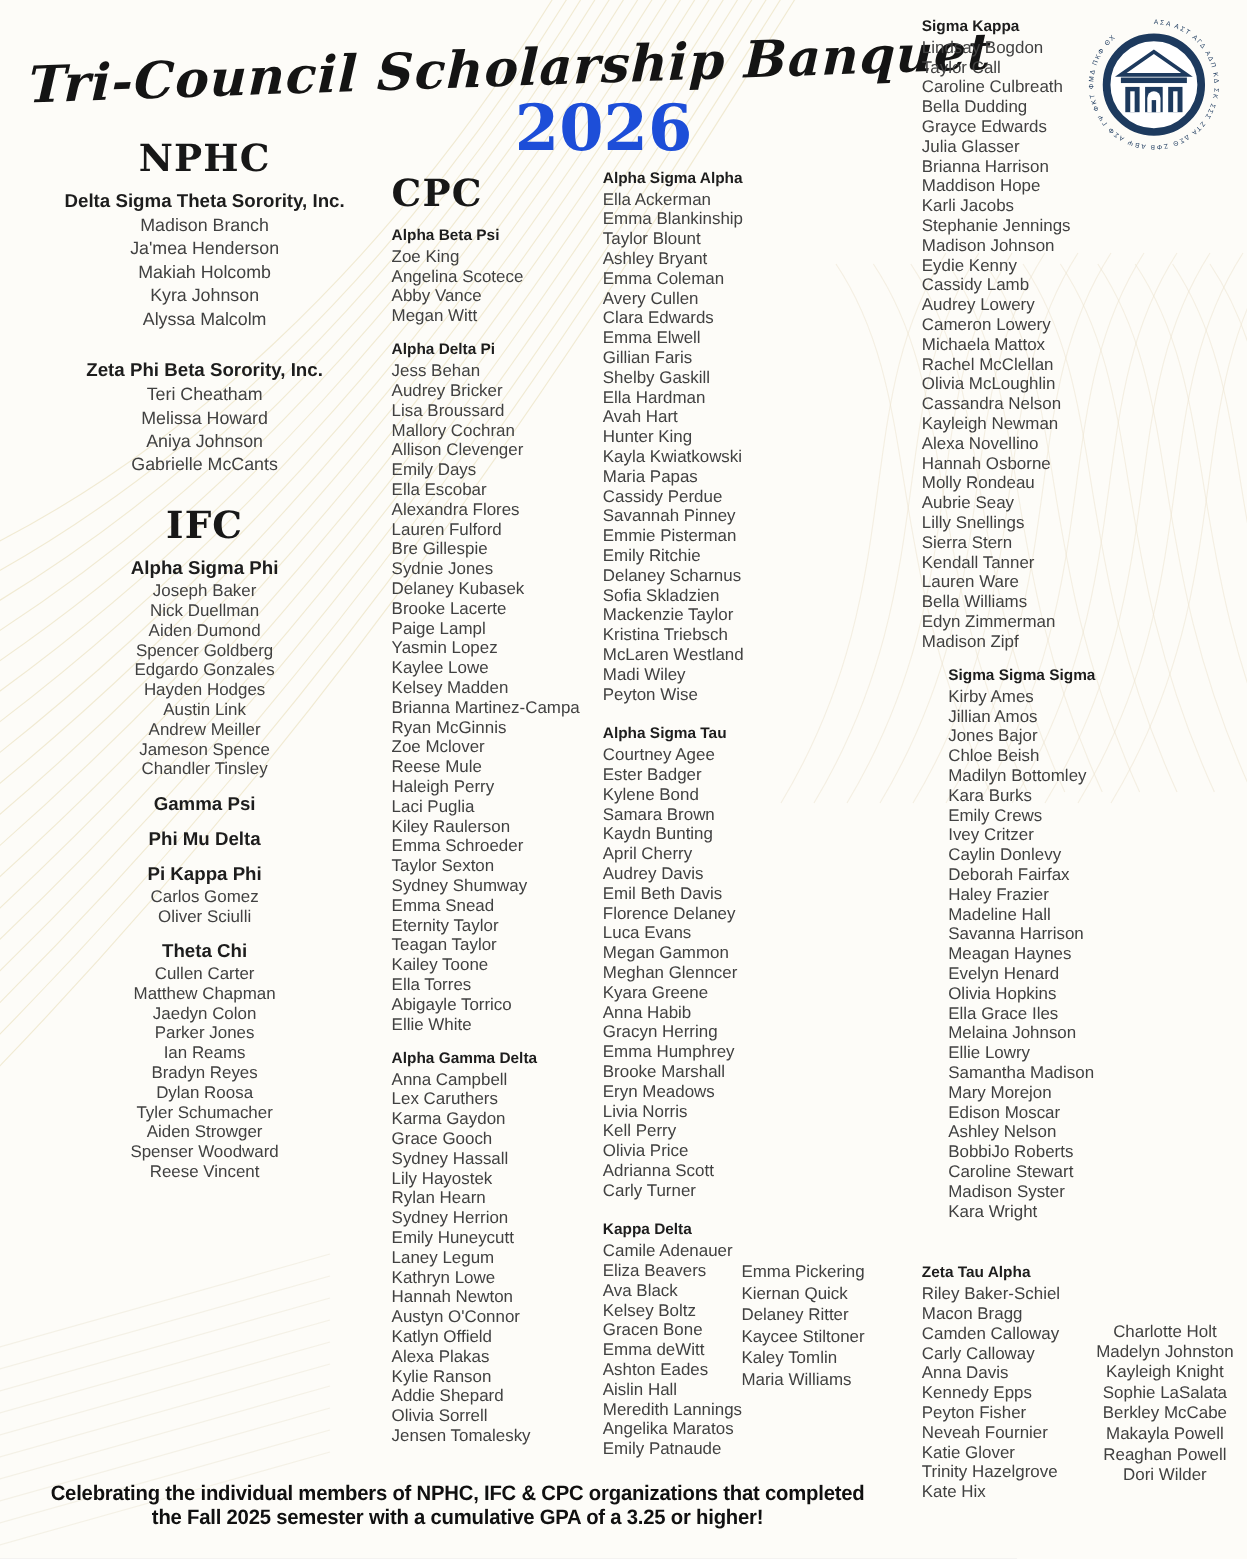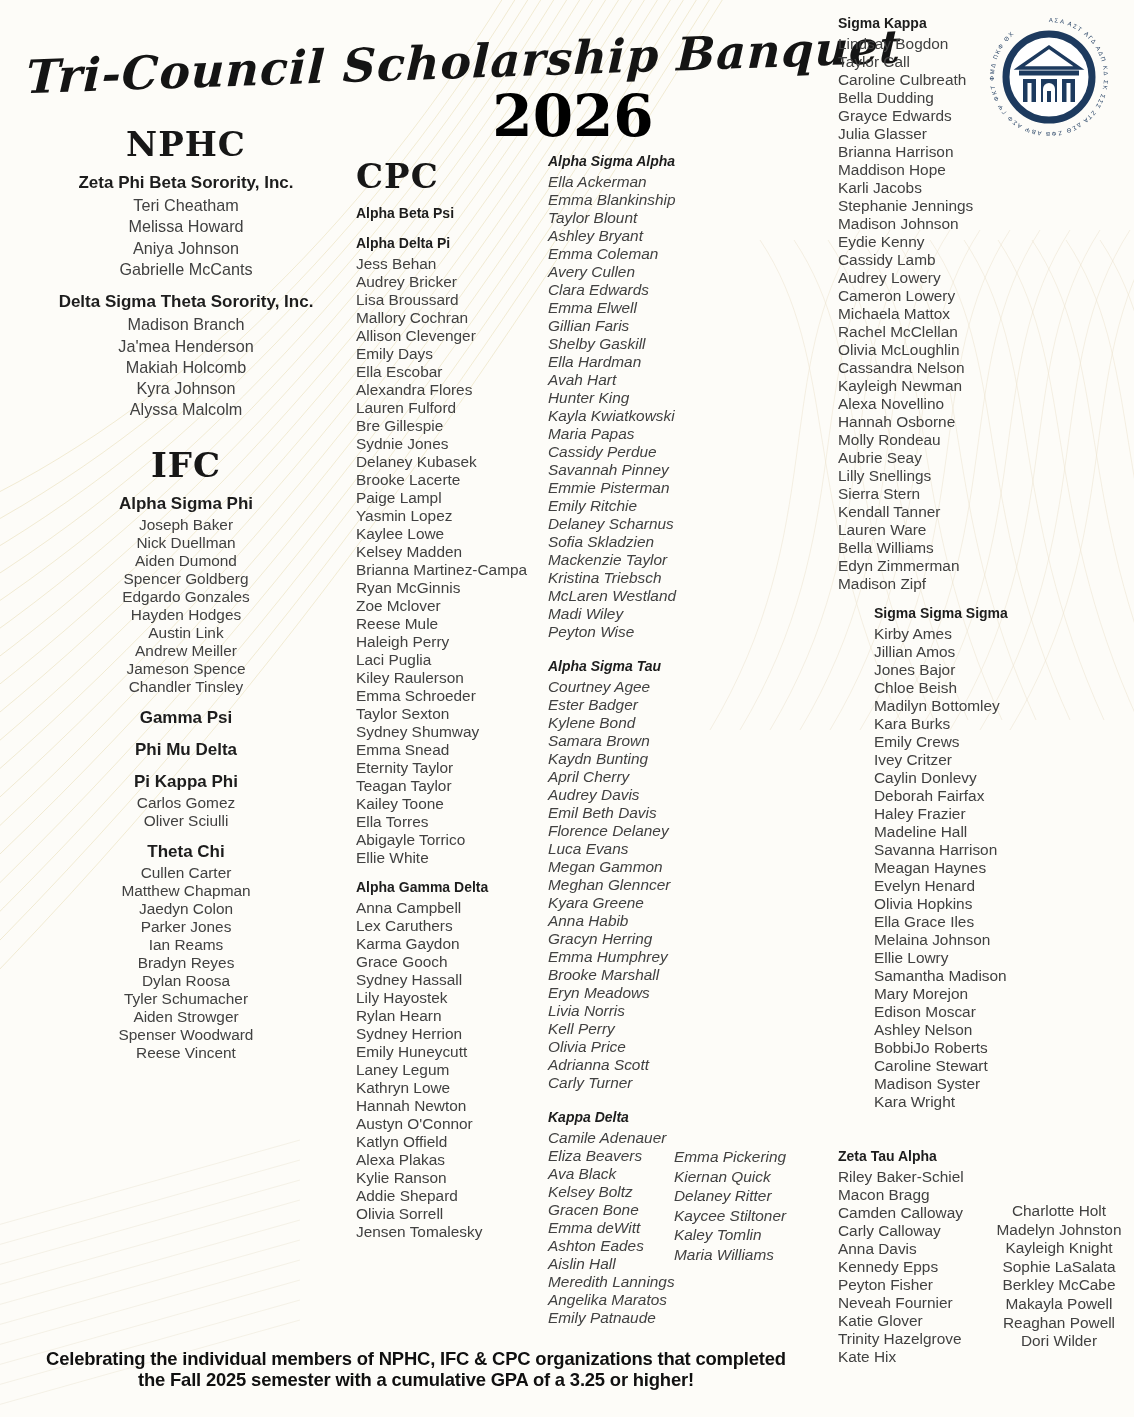--- a/index.html
+++ b/index.html
@@ -3,45 +3,45 @@
 <meta charset="utf-8">
 <style>
   html,body{margin:0;padding:0;background:#e8e8e8;}
   .page{position:relative;width:1134px;height:1417px;background:#fdfcf8;overflow:hidden;
         font-family:"Liberation Sans",sans-serif;color:#404040;margin:0 auto;}
   .bg{position:absolute;left:0;top:0;width:1134px;height:1417px;}
 
   .title{position:absolute;left:26px;top:6px;width:752px;text-align:center;white-space:nowrap;
          font-family:"DejaVu Serif",serif;font-style:italic;font-size:46px;color:#141414;
          transform:rotate(-2deg) skewX(-4deg);letter-spacing:1px;}
-  .year{position:absolute;left:468px;top:82px;width:210px;text-align:center;
-        font-family:"DejaVu Serif",serif;font-weight:700;font-size:58px;color:#000000;}
+  .year{position:absolute;left:468px;top:82px;width:210px;text-align:left;
+        font-family:"DejaVu Serif",serif;font-weight:700;font-size:58px;color:#1d4ed8;}
 
   .col{position:absolute;}
   .col1{left:36px;top:124px;width:300px;text-align:center;}
   .col2{left:356px;top:156px;width:218px;}
-  .col3{left:548px;top:152px;width:248px;font-style:italic;}
+  .col3{left:548px;top:152px;width:248px;}
   .col4{left:838px;top:14px;width:296px;}
 
   .council-title{font-family:"DejaVu Serif",serif;font-weight:700;font-size:34px;line-height:1.18;
                  color:#171717;letter-spacing:1px;margin:0 0 8px 0;}
   .council-title.not-first{margin-top:24px;}
 
   .org{margin:0 0 11px 0;}
   .col3 .org{margin-bottom:16px;}
   .org-name{font-size:14px;font-weight:700;color:#1d1d1d;line-height:19px;margin:0 0 2px 0;}
   .col1 .org-name{font-size:17px;line-height:21px;}
   .member{font-size:15.4px;line-height:18px;color:#414141;}
 
   
   .org-delta-sigma-theta-sorority-inc .member,
   .org-zeta-phi-beta-sorority-inc .member{font-size:16.2px;line-height:21.3px;}
   .org-delta-sigma-theta-sorority-inc{margin-bottom:24px;}
 
-  .org-sigma-sigma-sigma{margin-left:36px;}
+  .org-sigma-sigma-sigma{margin-left:24px;}
 
   .org-kappa-delta{position:relative;}
   .org-kappa-delta .side-list{position:absolute;left:126px;top:39px;width:150px;text-align:left;}
   .org-kappa-delta .side-list .member{line-height:19.5px;}
 
   .org-zeta-tau-alpha{position:relative;margin-top:36px;}
   .org-zeta-tau-alpha .side-list{position:absolute;left:144px;top:55px;width:154px;text-align:center;}
   .org-zeta-tau-alpha .side-list .member{line-height:18.6px;}
 
   .footer{position:absolute;left:0;top:1348px;width:832px;text-align:center;
@@ -130,37 +130,37 @@
         <rect x="59" y="75" width="4" height="11" fill="#1d3a5e"></rect>
         <rect x="74" y="63" width="13" height="23" fill="#1d3a5e"></rect>
         <rect x="78.5" y="67" width="4" height="19" fill="#ffffff"></rect>
       </g>
     </svg>
   </div>
 
   <div id="columns">
       <div class="col col1">
         <div class="council-title">NPHC</div>
-        <div class="org org-zeta-phi-beta-sorority-inc">
-          <div class="org-name">Zeta Phi Beta Sorority, Inc.</div>
-          <div class="members">
-            <div class="member">Teri Cheatham</div>
-            <div class="member">Melissa Howard</div>
-            <div class="member">Aniya Johnson</div>
-            <div class="member">Gabrielle McCants</div>
-          </div>
-        </div>
         <div class="org org-delta-sigma-theta-sorority-inc">
           <div class="org-name">Delta Sigma Theta Sorority, Inc.</div>
           <div class="members">
             <div class="member">Madison Branch</div>
             <div class="member">Ja'mea Henderson</div>
             <div class="member">Makiah Holcomb</div>
             <div class="member">Kyra Johnson</div>
             <div class="member">Alyssa Malcolm</div>
+          </div>
+        </div>
+        <div class="org org-zeta-phi-beta-sorority-inc">
+          <div class="org-name">Zeta Phi Beta Sorority, Inc.</div>
+          <div class="members">
+            <div class="member">Teri Cheatham</div>
+            <div class="member">Melissa Howard</div>
+            <div class="member">Aniya Johnson</div>
+            <div class="member">Gabrielle McCants</div>
           </div>
         </div>
         <div class="council-title not-first">IFC</div>
         <div class="org org-alpha-sigma-phi">
           <div class="org-name">Alpha Sigma Phi</div>
           <div class="members">
             <div class="member">Joseph Baker</div>
             <div class="member">Nick Duellman</div>
             <div class="member">Aiden Dumond</div>
             <div class="member">Spencer Goldberg</div>
@@ -199,20 +199,26 @@
             <div class="member">Aiden Strowger</div>
             <div class="member">Spenser Woodward</div>
             <div class="member">Reese Vincent</div>
           </div>
         </div>
       </div>
       <div class="col col2">
         <div class="council-title">CPC</div>
         <div class="org org-alpha-beta-psi">
           <div class="org-name">Alpha Beta Psi</div>
+          <div class="members">
+            <div class="member">Zoe King</div>
+            <div class="member">Angelina Scotece</div>
+            <div class="member">Abby Vance</div>
+            <div class="member">Megan Witt</div>
+          </div>
         </div>
         <div class="org org-alpha-delta-pi">
           <div class="org-name">Alpha Delta Pi</div>
           <div class="members">
             <div class="member">Jess Behan</div>
             <div class="member">Audrey Bricker</div>
             <div class="member">Lisa Broussard</div>
             <div class="member">Mallory Cochran</div>
             <div class="member">Allison Clevenger</div>
             <div class="member">Emily Days</div>

